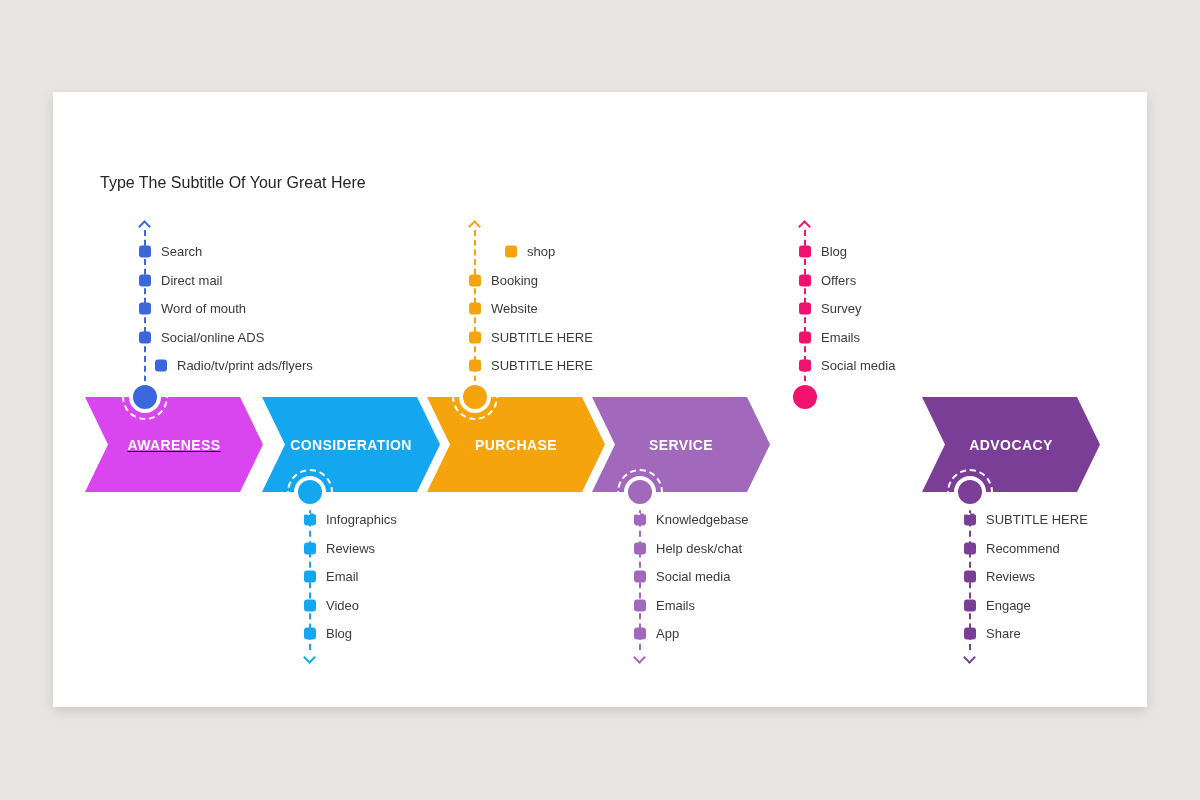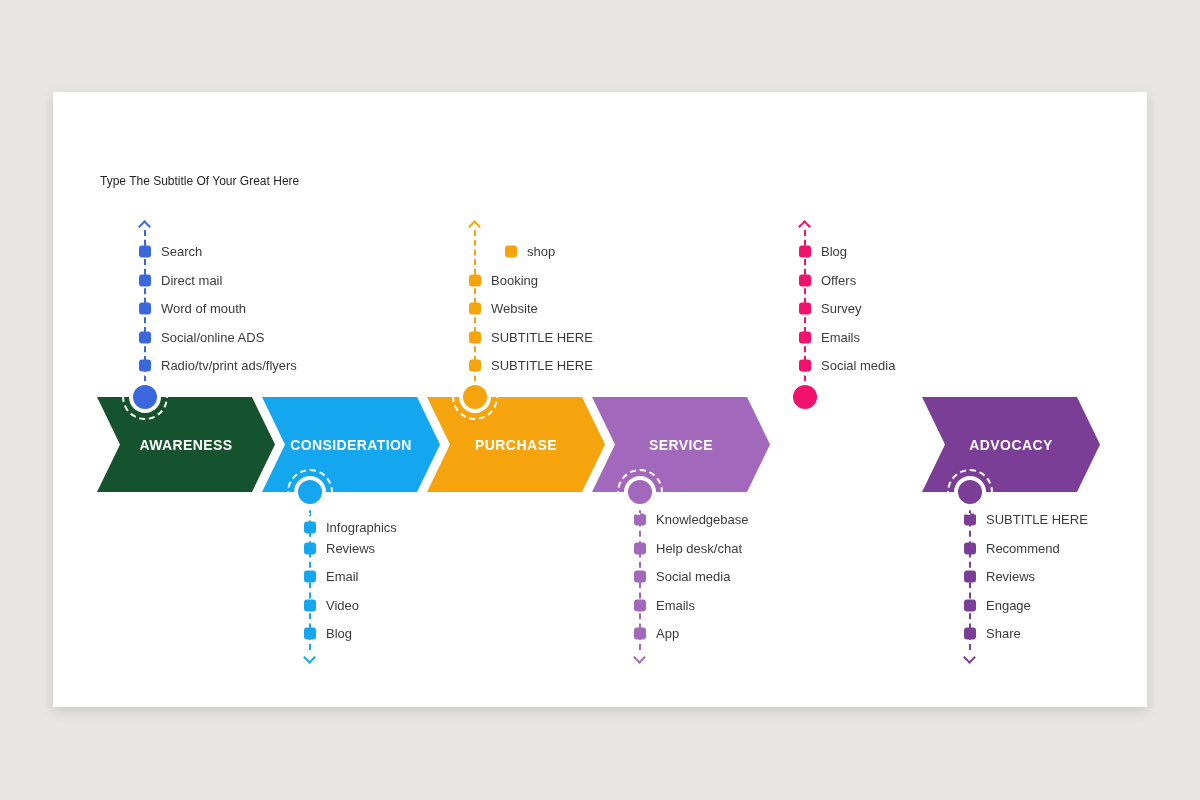--- a/index.html
+++ b/index.html
@@ -22,21 +22,21 @@
     left: 46px; top: 24px;
     font-size: 38px;
     line-height: 1.15;
     font-weight: 400;
     color: #2d2d2d;
     letter-spacing: 0;
   }
   .subtitle {
     position: absolute;
     left: 47px; top: 82px;
-    font-size: 12px;
+    font-size: 16px;
     font-weight: 500;
     color: #262626;
   }
   .chevron {
     position: absolute;
     top: 305px;
     width: 178px; height: 95px;
     clip-path: polygon(0 0, calc(100% - 23px) 0, 100% 50%, calc(100% - 23px) 100%, 0 100%, 23px 50%);
     display: flex; align-items: center; justify-content: center;
   }
@@ -89,21 +89,21 @@
     border: 4px solid #ffffff;
     border-radius: 50%;
   }
 </style>
 </head>
 <body>
 
 <div class="card" id="card">
   <div class="subtitle">Type The Subtitle Of Your Great Here</div>
 
-<div class="chevron" style="left: 44px; background: #14532d;">
+<div class="chevron" style="left: 32px; background: #d946ef; text-decoration: underline;">
       <div class="chevron-label">AWARENESS</div>
     </div>
     <div class="col" style="left: 92px; top: 128px; height: 177px;">
       <div class="line" style="border-color: rgb(59, 103, 220); top: 10px; bottom: 6px;"></div>
       <div class="arrow up" style="border-color: rgb(59, 103, 220); top: 2px;"></div>
       <div class="item" style="top: 31px;">
         <div class="sq" style="background: rgb(59, 103, 220);"></div>
         <div class="item-label">Search</div>
       </div>
       <div class="item" style="top: 60px;">
@@ -111,34 +111,34 @@
         <div class="item-label">Direct mail</div>
       </div>
       <div class="item" style="top: 88px;">
         <div class="sq" style="background: rgb(59, 103, 220);"></div>
         <div class="item-label">Word of mouth</div>
       </div>
       <div class="item" style="top: 117px;">
         <div class="sq" style="background: rgb(59, 103, 220);"></div>
         <div class="item-label">Social/online ADS</div>
       </div>
-      <div class="item" style="top: 145px;">
+      <div class="item" style="top: 145px; margin-left: 16px;">
         <div class="sq" style="background: rgb(59, 103, 220);"></div>
         <div class="item-label">Radio/tv/print ads/flyers</div>
       </div>
     </div>
     <div class="ring" style="left: 69px; top: 282px;"></div>
     <div class="circle" style="left: 76px; top: 289px; background: rgb(59, 103, 220);"></div>
     <div class="chevron" style="left: 209px; background: rgb(20, 167, 239);">
       <div class="chevron-label">CONSIDERATION</div>
     </div>
     <div class="col" style="left: 257px; top: 400px; height: 172px;">
       <div class="line" style="border-color: rgb(20, 167, 239); top: 8px; bottom: 14px;"></div>
       <div class="arrow down" style="border-color: rgb(20, 167, 239); bottom: 2px;"></div>
-      <div class="item" style="top: 35px;">
+      <div class="item" style="top: 27px;">
         <div class="sq" style="background: rgb(20, 167, 239);"></div>
         <div class="item-label">Infographics</div>
       </div>
       <div class="item" style="top: 56px;">
         <div class="sq" style="background: rgb(20, 167, 239);"></div>
         <div class="item-label">Reviews</div>
       </div>
       <div class="item" style="top: 84px;">
         <div class="sq" style="background: rgb(20, 167, 239);"></div>
         <div class="item-label">Email</div>

